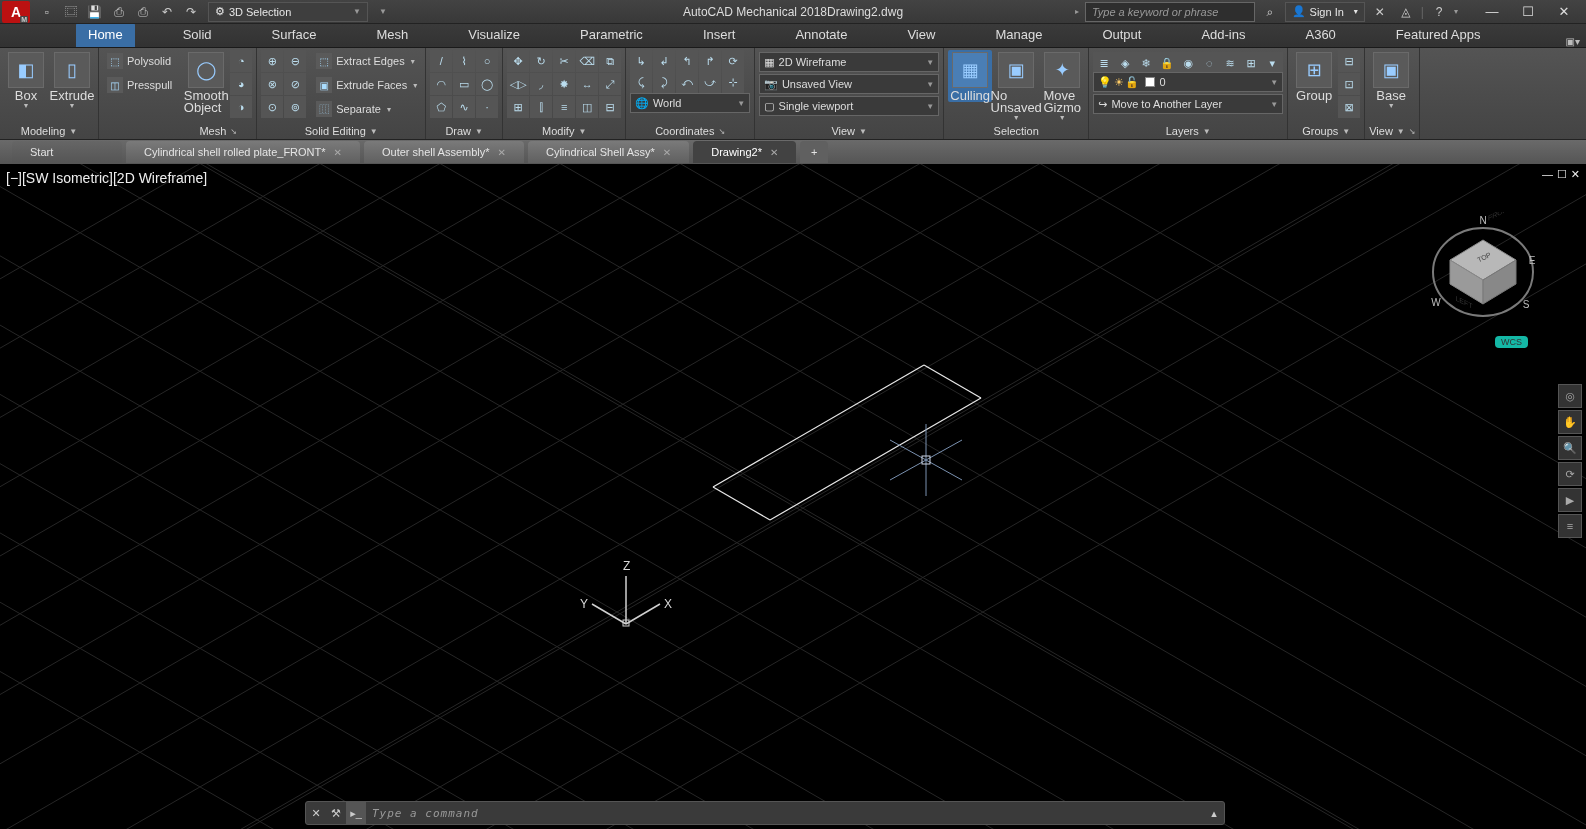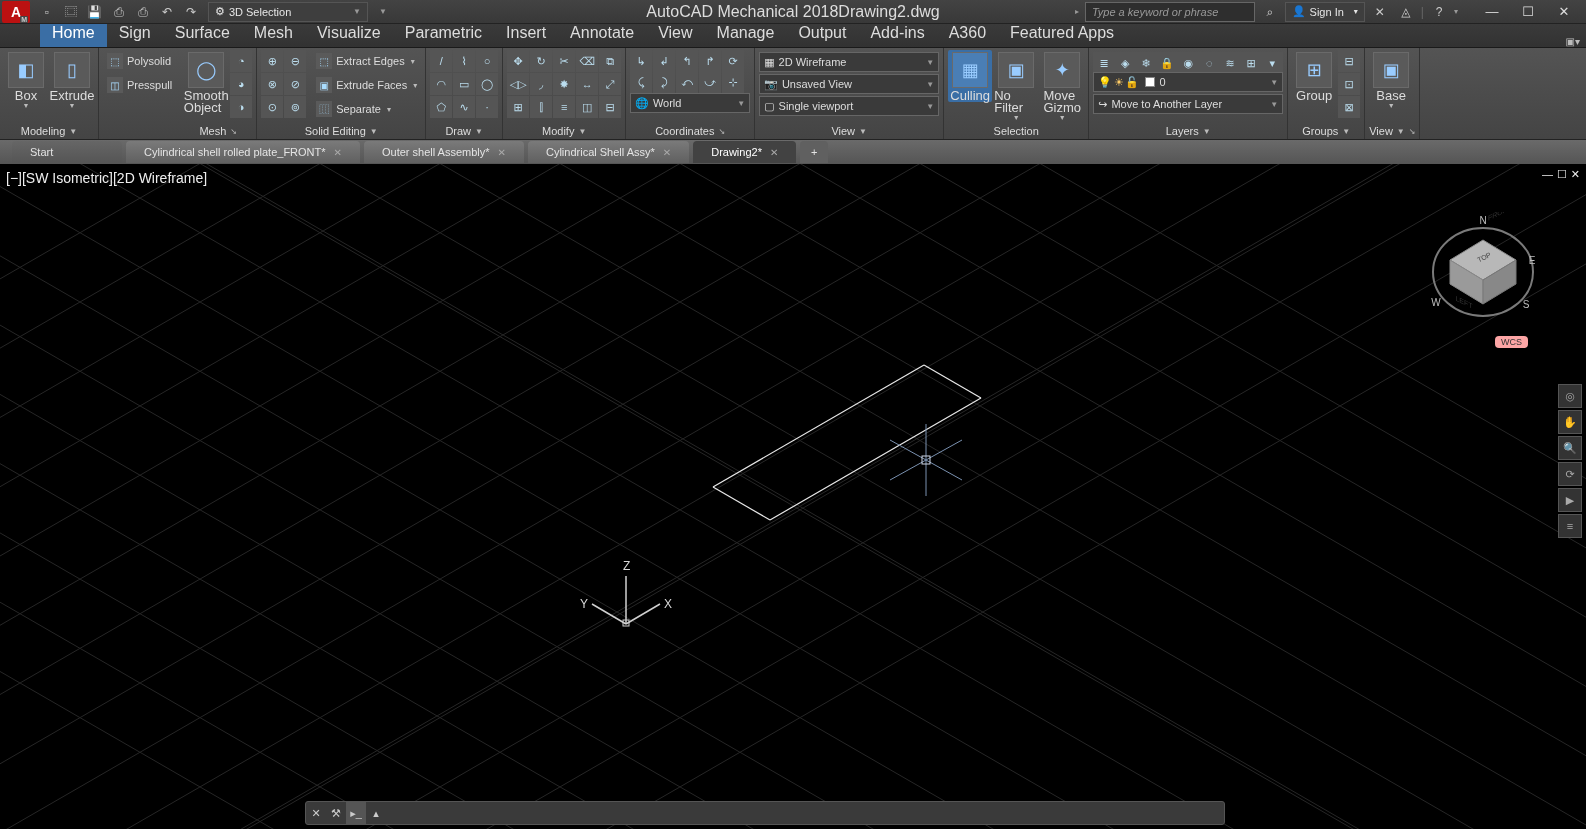--- a/index.html
+++ b/index.html
@@ -6,31 +6,31 @@
 html,body { width:1586px; height:829px; background:#000; overflow:hidden; color:#e6e6e6; font-size:12px; user-select:none; position:relative; }
 
 
 .titlebar { width:100%; height:24px; background:linear-gradient(#434343,#383838); display:flex; align-items:center; border-bottom:1px solid #222; position:relative; }
 .app-logo { width:28px; height:22px; background:#b11; margin:0 4px 0 2px; display:flex; align-items:center; justify-content:center; color:#fff; font-weight:bold; font-size:14px; border-radius:2px; position:relative; }
 .app-logo::after { content:"M"; position:absolute; bottom:0; right:2px; font-size:7px; color:#ccc; background:#444; padding:0 1px; border-radius:1px; }
 .qat { display:flex; align-items:center; gap:2px; margin-left:2px; }
 .qat-btn, .qat-sep { width:22px; height:22px; display:flex; align-items:center; justify-content:center; color:#ccc; cursor:pointer; }
 .workspace-dd { display:flex; align-items:center; background:#3e3e3e; border:1px solid #555; height:20px; padding:0 6px; margin-left:6px; min-width:160px; cursor:pointer; font-size:11px; }
 .workspace-dd .dd-arrow { margin-left:auto; font-size:8px; color:#999; }
-.title-center { position:absolute; left:50%; transform:translateX(-50%); display:flex; align-items:center; font-size:16px; color:#ddd; }
+.title-center { position:absolute; left:50%; transform:translateX(-50%); display:flex; align-items:center; font-size:12px; color:#ddd; }
 .title-right { margin-left:auto; display:flex; align-items:center; height:100%; gap:4px; padding-right:4px; }
 .search-box { border:1px solid #666; background:#2e2e2e; height:20px; width:170px; padding:0 6px; color:#999; font-style:italic; display:flex; align-items:center; font-size:11px; }
 .title-ico { width:22px; height:22px; display:flex; align-items:center; justify-content:center; color:#ccc; cursor:pointer; }
 .signin { display:flex; align-items:center; background:#3e3e3e; border:1px solid #555; height:20px; padding:0 6px; cursor:pointer; font-size:11px; gap:4px; }
 .win-ctrl { display:flex; gap:0; margin-left:12px; }
 .win-btn { width:36px; height:22px; display:flex; align-items:center; justify-content:center; color:#ddd; cursor:pointer; font-size:13px; }
 
 
 .ribbon-tabs { height:24px; background:linear-gradient(#3a3a3a,#323232); display:flex; align-items:flex-end; padding-left:40px; border-bottom:1px solid #1a1a1a; }
-.tab { padding:4px 12px 5px; color:#ddd; font-size:16px; cursor:pointer; border-radius:2px 2px 0 0; }
+.tab { padding:4px 12px 5px; color:#ddd; font-size:13px; cursor:pointer; border-radius:2px 2px 0 0;margin-left:36px; }
 .tab.active { background:#3a6ea5; color:#fff; }
 
 
 .ribbon { height:92px; background:linear-gradient(#545454,#444444); display:flex; border-bottom:1px solid #222; }
 .panel { border-right:1px solid #333; display:flex; flex-direction:column; padding:2px 4px 0 4px; }
 .panel-body { display:flex; flex:1; align-items:flex-start; gap:2px; }
 .panel-title { height:18px; text-align:right; font-size:11px; color:#ddd; padding-top:2px; display:flex; align-items:center; justify-content:center; gap:4px; }
 .panel-title .pa { font-size:8px; color:#bbb; }
 .lgbtn { width:44px; display:flex; flex-direction:column; align-items:center; color:#ddd; cursor:pointer; padding-top:2px; }
 .lgbtn .ico { width:36px; height:36px; background:#5a5a5a; border:1px solid #6a6a6a; margin-bottom:2px; display:flex; align-items:center; justify-content:center; font-size:18px; color:#9cf; }
@@ -55,21 +55,21 @@
 
 .viewport { position:absolute; left:0; top:164px; right:0; bottom:0; background:#000; overflow:hidden; }
 .vp-label { position:absolute; left:6px; top:6px; color:#eee; font-size:14px; }
 .vp-ctrls { position:absolute; right:6px; top:4px; display:flex; gap:4px; color:#eee; font-size:11px; }
 .vp-ctrls span { cursor:pointer; }
 
 
 .viewcube { position:absolute; right:48px; top:48px; width:110px; height:110px; }
 .viewcube svg { width:100%; height:100%; }
 
-.wcs-badge { position:absolute; right:58px; top:172px; background:#fca5a5; color:#333; font-size:9px; padding:1px 6px; border-radius:4px; }
+.wcs-badge { position:absolute; right:58px; top:172px; background:#14b8a6; color:#333; font-size:9px; padding:1px 6px; border-radius:4px; }
 
 
 .navbar { position:absolute; right:4px; top:220px; width:24px; display:flex; flex-direction:column; gap:2px; }
 .navbar .nb { width:24px; height:24px; background:#333; border:1px solid #555; display:flex; align-items:center; justify-content:center; color:#aaa; cursor:pointer; font-size:11px; }
 
 
 .cmdline { position:absolute; left:305px; bottom:4px; width:920px; height:24px; background:#3a3a3a; border:1px solid #555; display:flex; align-items:center; font-size:11px; color:#999; font-style:italic; border-radius:3px; }
 .cmdline .cl-btn { width:20px; height:22px; display:flex; align-items:center; justify-content:center; color:#ccc; cursor:pointer; font-style:normal; }
 .cmdline .cl-input { flex:1; padding-left:6px; font-family:Consolas,monospace; letter-spacing:1px; }
 .cmdline .cl-up { width:20px; color:#ccc; cursor:pointer; font-style:normal; text-align:center; }
@@ -130,21 +130,21 @@
     <div class="win-ctrl">
       <div class="win-btn">—</div>
       <div class="win-btn">☐</div>
       <div class="win-btn">✕</div>
     </div>
   </div>
 </div>
 
 <div class="ribbon-tabs">
   <div class="tab active">Home</div>
-  <div class="tab">Sign</div>
+  <div class="tab">Solid</div>
   <div class="tab">Surface</div>
   <div class="tab">Mesh</div>
   <div class="tab">Visualize</div>
   <div class="tab">Parametric</div>
   <div class="tab">Insert</div>
   <div class="tab">Annotate</div>
   <div class="tab">View</div>
   <div class="tab">Manage</div>
   <div class="tab">Output</div>
   <div class="tab">Add-ins</div>
@@ -338,21 +338,21 @@
   </div>
 
   <div class="panel">
     <div class="panel-body">
       <div class="lgbtn" style="background:#3a6ea5;border-radius:2px;">
         <div class="ico" style="background:#4a7eb5;">▦</div>
         <div class="lbl">Culling</div>
       </div>
       <div class="lgbtn">
         <div class="ico">▣</div>
-        <div class="lbl">No Filter</div>
+        <div class="lbl">No Unsaved</div>
         <div style="font-size:7px;color:#bbb;">▼</div>
       </div>
       <div class="lgbtn">
         <div class="ico">✦</div>
         <div class="lbl" style="white-space:pre-line;">Move
 Gizmo</div>
         <div style="font-size:7px;color:#bbb;">▼</div>
       </div>
     </div>
     <div class="panel-title">
@@ -548,15 +548,16 @@
     <div class="nb">🔍</div>
     <div class="nb">⟳</div>
     <div class="nb">▶</div>
     <div class="nb">≡</div>
   </div>
 
   <div class="cmdline">
     <div class="cl-btn">✕</div>
     <div class="cl-btn">⚒</div>
     <div class="cl-btn" style="background:#555;">▸_</div>
+    <div class="cl-input">Type a command</div>
     <div class="cl-up">▴</div>
   </div>
 </div>
 
 </body></html>

